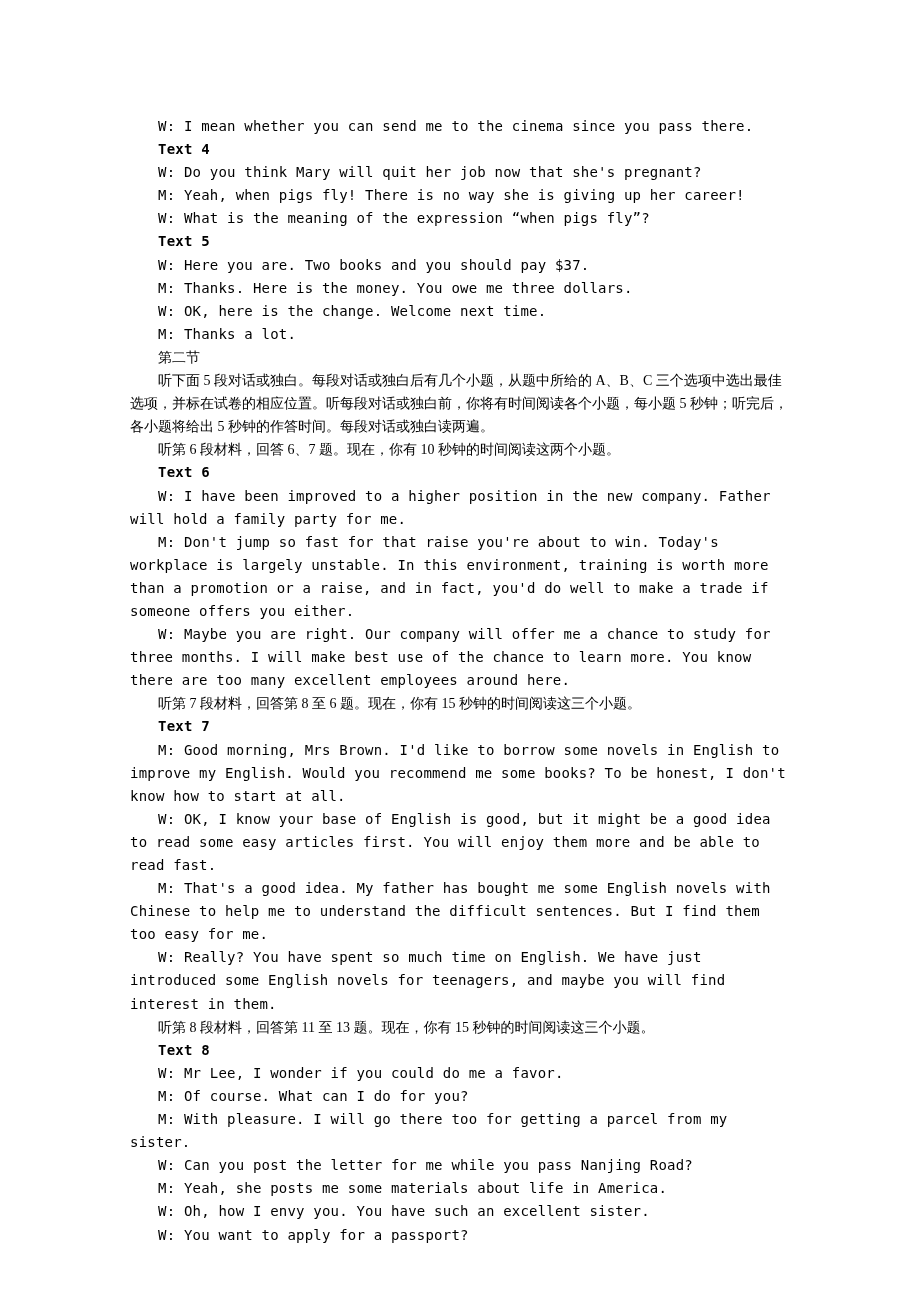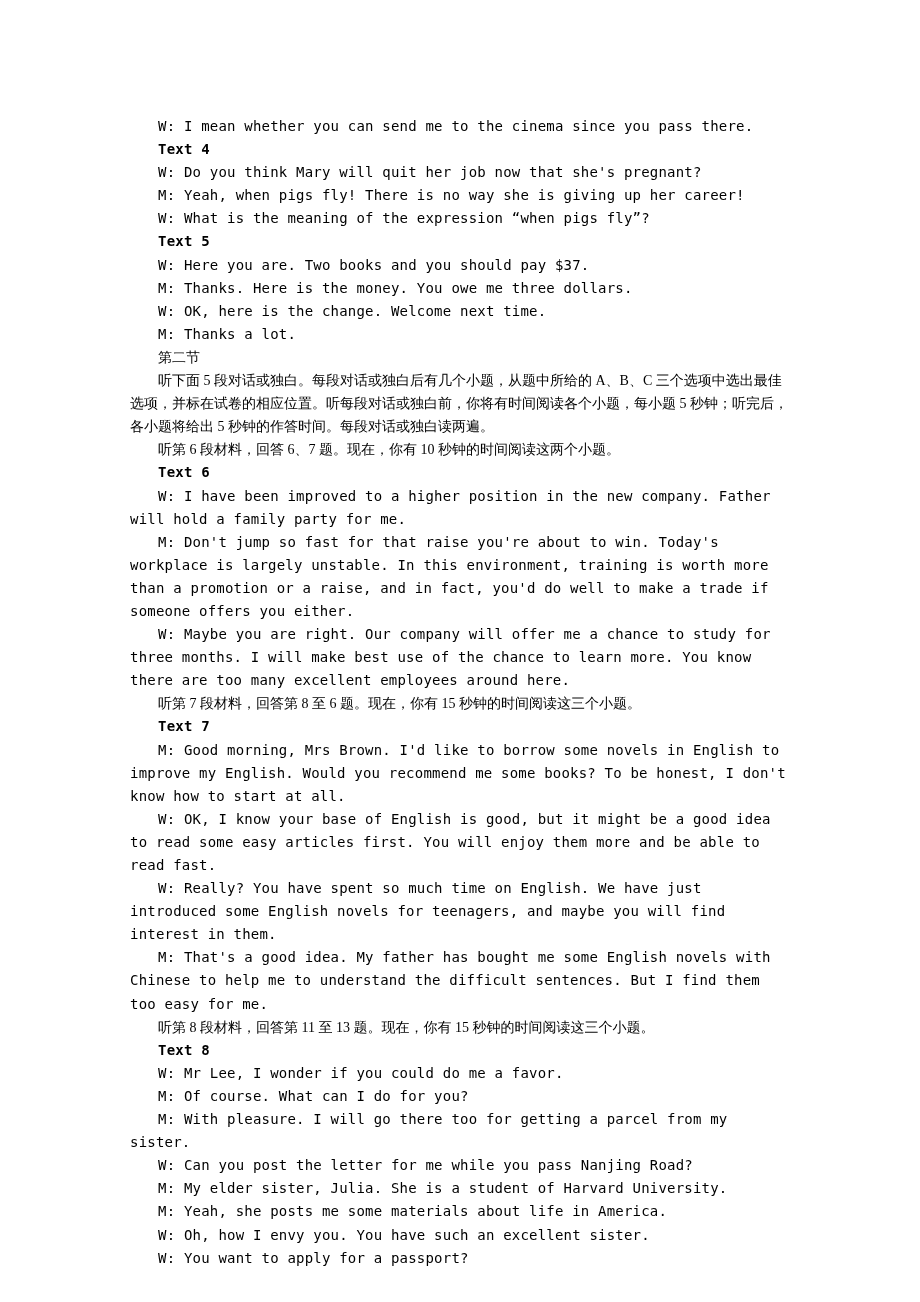--- a/index.html
+++ b/index.html
@@ -49,26 +49,25 @@
       <p class="para">听下面 5 段对话或独白。每段对话或独白后有几个小题，从题中所给的 A、B、C 三个选项中选出最佳选项，并标在试卷的相应位置。听每段对话或独白前，你将有时间阅读各个小题，每小题 5 秒钟；听完后，各小题将给出 5 秒钟的作答时间。每段对话或独白读两遍。</p>
       <p class="para">听第 6 段材料，回答 6、7 题。现在，你有 10 秒钟的时间阅读这两个小题。</p>
       <p class="para mono bold">Text 6</p>
       <p class="para mono">W: I have been improved to a higher position in the new company. Father will hold a family party for me.</p>
       <p class="para mono">M: Don't jump so fast for that raise you're about to win. Today's workplace is largely unstable. In this environment, training is worth more than a promotion or a raise, and in fact, you'd do well to make a trade if someone offers you either.</p>
       <p class="para mono">W: Maybe you are right. Our company will offer me a chance to study for three months. I will make best use of the chance to learn more. You know there are too many excellent employees around here.</p>
       <p class="para">听第 7 段材料，回答第 8 至 6 题。现在，你有 15 秒钟的时间阅读这三个小题。</p>
       <p class="para mono bold">Text 7</p>
       <p class="para mono">M: Good morning, Mrs Brown. I'd like to borrow some novels in English to improve my English. Would you recommend me some books? To be honest, I don't know how to start at all.</p>
       <p class="para mono">W: OK, I know your base of English is good, but it might be a good idea to read some easy articles first. You will enjoy them more and be able to read fast.</p>
+      <p class="para mono">M: That's a good idea. My father has bought me some English novels with Chinese to help me to understand the difficult sentences. But I find them too easy for me.</p>
       <p class="para mono">W: Really? You have spent so much time on English. We have just introduced some English novels for teenagers, and maybe you will find interest in them.</p>
-      <p class="para mono">M: That's a good idea. My father has bought me some English novels with Chinese to help me to understand the difficult sentences. But I find them too easy for me.</p>
       <p class="para">听第 8 段材料，回答第 11 至 13 题。现在，你有 15 秒钟的时间阅读这三个小题。</p>
       <p class="para mono bold">Text 8</p>
       <p class="para mono">W: Mr Lee, I wonder if you could do me a favor.</p>
       <p class="para mono">M: Of course. What can I do for you?</p>
       <p class="para mono">M: With pleasure. I will go there too for getting a parcel from my sister.</p>
       <p class="para mono">W: Can you post the letter for me while you pass Nanjing Road?</p>
-      <p class="para mono">M: My elder sister, Julia. She is a student of Harvard University.</p>
       <p class="para mono">M: Yeah, she posts me some materials about life in America.</p>
       <p class="para mono">W: Oh, how I envy you. You have such an excellent sister.</p>
       <p class="para mono">W: You want to apply for a passport?</p>
     </div>
 </div>
 
 </body></html>

